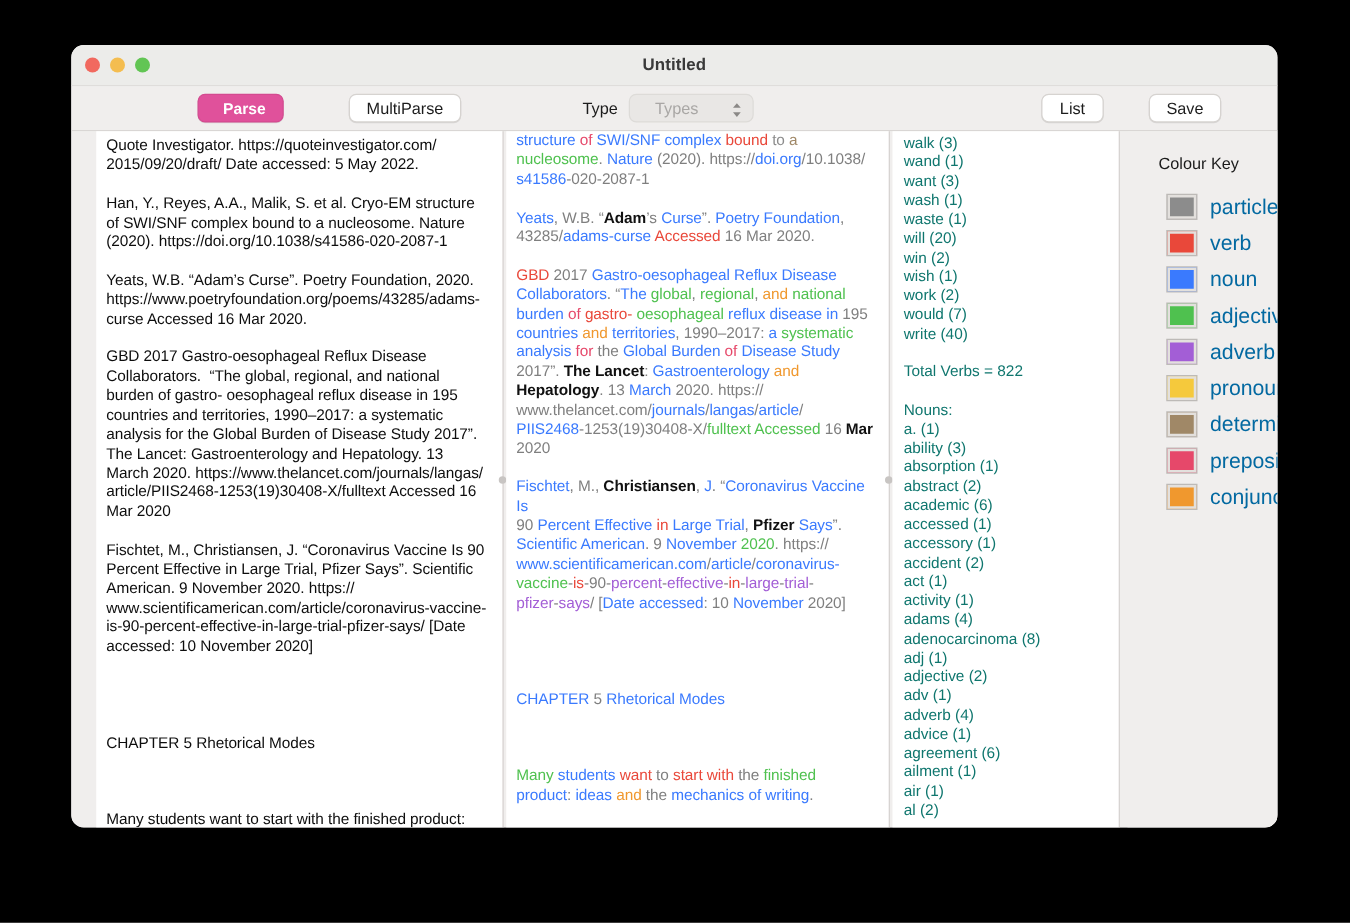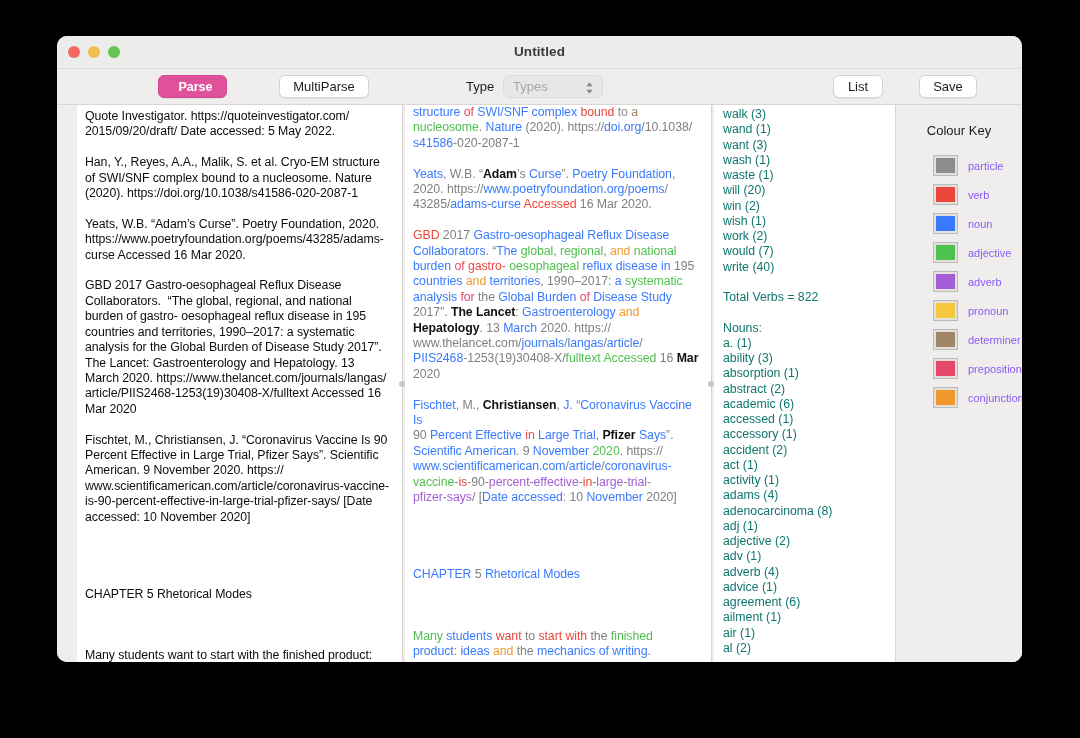--- a/index.html
+++ b/index.html
@@ -90,21 +90,21 @@
     color: #1c1c1c;
   }
   .type-select {
     position: absolute;
     left: 446px; top: 6px;
     width: 100px; height: 23px;
     border-radius: 6px;
     background: #e9e7e5;
     border: 1px solid #dddbd8;
     display: flex; align-items: center;
-    padding: 0 9px;
+    padding: 0 20px;
     font-size: 13px;
     color: #a9a7a5;
   }
   .type-select .chev {
     position: absolute; right: 8px; top: 4px;
     width: 9px; height: 15px;
     display: flex; flex-direction: column; align-items: center; justify-content: center;
     color: #8a8886; font-size: 8px; line-height: 6px;
   }
 
@@ -200,22 +200,22 @@
     height: 29px;
   }
   .ck-swatch {
     width: 23px; height: 19px;
     border: 2px solid #e3e0dd;
     box-shadow: 0 0 0 1px #bdbab7;
     flex: 0 0 auto;
   }
   .ck-label {
     margin-left: 11px;
-    font-size: 11px;
-    color: #8b5cf6;
+    font-size: 17px;
+    color: #0369a1;
   }
 </style>
 </head>
 <body>
 
 <div class="window">
 
   <div class="titlebar">
     <div class="traffic">
       <span class="tl tl-red"></span>
@@ -290,21 +290,20 @@
     <div class="divider" style="left:345px;"></div>
     <div class="splitter" style="left:341px;"></div>
 
     <div class="pane pane-mid">
       <div class="parsed" id="parsed-text">
           <div class="ln"><span class="w" style="color: rgb(58, 122, 254);">structure</span><span class="w" style="color: rgb(127, 127, 127);"> </span><span class="w" style="color: rgb(230, 72, 106);">of</span><span class="w" style="color: rgb(127, 127, 127);"> </span><span class="w" style="color: rgb(58, 122, 254);">SWI/SNF</span><span class="w" style="color: rgb(127, 127, 127);"> </span><span class="w" style="color: rgb(58, 122, 254);">complex</span><span class="w" style="color: rgb(127, 127, 127);"> </span><span class="w" style="color: rgb(233, 72, 58);">bound</span><span class="w" style="color: rgb(127, 127, 127);"> </span><span class="w" style="color: rgb(140, 140, 140);">to</span><span class="w" style="color: rgb(127, 127, 127);"> </span><span class="w" style="color: rgb(160, 136, 103);">a</span></div>
           <div class="ln"><span class="w" style="color: rgb(79, 193, 79);">nucleosome</span><span class="w" style="color: rgb(127, 127, 127);">. </span><span class="w" style="color: rgb(58, 122, 254);">Nature</span><span class="w" style="color: rgb(127, 127, 127);"> (2020). https://</span><span class="w" style="color: rgb(58, 122, 254);">doi.org</span><span class="w" style="color: rgb(127, 127, 127);">/10.1038/</span></div>
           <div class="ln"><span class="w" style="color: rgb(58, 122, 254);">s41586</span><span class="w" style="color: rgb(127, 127, 127);">-020-2087-1</span></div>
           <div class="blank">&nbsp;</div>
           <div class="ln"><span class="w" style="color: rgb(58, 122, 254);">Yeats</span><span class="w" style="color: rgb(127, 127, 127);">, W.B. “</span><span class="w" style="color: rgb(17, 17, 17); font-weight: 600;">Adam</span><span class="w" style="color: rgb(127, 127, 127);">’s </span><span class="w" style="color: rgb(58, 122, 254);">Curse</span><span class="w" style="color: rgb(127, 127, 127);">”. </span><span class="w" style="color: rgb(58, 122, 254);">Poetry</span><span class="w" style="color: rgb(127, 127, 127);"> </span><span class="w" style="color: rgb(58, 122, 254);">Foundation</span><span class="w" style="color: rgb(127, 127, 127);">,</span></div>
-          <div class="ln"><span class="w" style="color: rgb(127, 127, 127);">2020. https://</span><span class="w" style="color: rgb(58, 122, 254);">www.poetryfoundation.org</span><span class="w" style="color: rgb(127, 127, 127);">/</span><span class="w" style="color: rgb(58, 122, 254);">poems</span><span class="w" style="color: rgb(127, 127, 127);">/</span></div>
           <div class="ln"><span class="w" style="color: rgb(127, 127, 127);">43285</span><span class="w" style="color: rgb(127, 127, 127);">/</span><span class="w" style="color: rgb(58, 122, 254);">adams-curse</span><span class="w" style="color: rgb(127, 127, 127);"> </span><span class="w" style="color: rgb(233, 72, 58);">Accessed</span><span class="w" style="color: rgb(127, 127, 127);"> 16 Mar 2020.</span></div>
           <div class="blank">&nbsp;</div>
           <div class="ln"><span class="w" style="color: rgb(233, 72, 58);">GBD</span><span class="w" style="color: rgb(127, 127, 127);"> 2017 </span><span class="w" style="color: rgb(58, 122, 254);">Gastro-oesophageal</span><span class="w" style="color: rgb(127, 127, 127);"> </span><span class="w" style="color: rgb(58, 122, 254);">Reflux</span><span class="w" style="color: rgb(127, 127, 127);"> </span><span class="w" style="color: rgb(58, 122, 254);">Disease</span></div>
           <div class="ln"><span class="w" style="color: rgb(58, 122, 254);">Collaborators</span><span class="w" style="color: rgb(127, 127, 127);">.  “</span><span class="w" style="color: rgb(58, 122, 254);">The</span><span class="w" style="color: rgb(127, 127, 127);"> </span><span class="w" style="color: rgb(79, 193, 79);">global</span><span class="w" style="color: rgb(127, 127, 127);">, </span><span class="w" style="color: rgb(79, 193, 79);">regional</span><span class="w" style="color: rgb(127, 127, 127);">, </span><span class="w" style="color: rgb(240, 152, 46);">and</span><span class="w" style="color: rgb(127, 127, 127);"> </span><span class="w" style="color: rgb(79, 193, 79);">national</span></div>
           <div class="ln"><span class="w" style="color: rgb(58, 122, 254);">burden</span><span class="w" style="color: rgb(127, 127, 127);"> </span><span class="w" style="color: rgb(230, 72, 106);">of</span><span class="w" style="color: rgb(127, 127, 127);"> </span><span class="w" style="color: rgb(233, 72, 58);">gastro-</span><span class="w" style="color: rgb(127, 127, 127);"> </span><span class="w" style="color: rgb(79, 193, 79);">oesophageal</span><span class="w" style="color: rgb(127, 127, 127);"> </span><span class="w" style="color: rgb(58, 122, 254);">reflux</span><span class="w" style="color: rgb(127, 127, 127);"> </span><span class="w" style="color: rgb(58, 122, 254);">disease</span><span class="w" style="color: rgb(127, 127, 127);"> </span><span class="w" style="color: rgb(58, 122, 254);">in</span><span class="w" style="color: rgb(127, 127, 127);"> 195</span></div>
           <div class="ln"><span class="w" style="color: rgb(58, 122, 254);">countries</span><span class="w" style="color: rgb(127, 127, 127);"> </span><span class="w" style="color: rgb(240, 152, 46);">and</span><span class="w" style="color: rgb(127, 127, 127);"> </span><span class="w" style="color: rgb(58, 122, 254);">territories</span><span class="w" style="color: rgb(127, 127, 127);">, 1990–2017: </span><span class="w" style="color: rgb(58, 122, 254);">a</span><span class="w" style="color: rgb(127, 127, 127);"> </span><span class="w" style="color: rgb(79, 193, 79);">systematic</span></div>
           <div class="ln"><span class="w" style="color: rgb(58, 122, 254);">analysis</span><span class="w" style="color: rgb(127, 127, 127);"> </span><span class="w" style="color: rgb(230, 72, 106);">for</span><span class="w" style="color: rgb(127, 127, 127);"> </span><span class="w" style="color: rgb(127, 127, 127);">the</span><span class="w" style="color: rgb(127, 127, 127);"> </span><span class="w" style="color: rgb(58, 122, 254);">Global</span><span class="w" style="color: rgb(127, 127, 127);"> </span><span class="w" style="color: rgb(58, 122, 254);">Burden</span><span class="w" style="color: rgb(127, 127, 127);"> </span><span class="w" style="color: rgb(230, 72, 106);">of</span><span class="w" style="color: rgb(127, 127, 127);"> </span><span class="w" style="color: rgb(58, 122, 254);">Disease</span><span class="w" style="color: rgb(127, 127, 127);"> </span><span class="w" style="color: rgb(58, 122, 254);">Study</span></div>
           <div class="ln"><span class="w" style="color: rgb(127, 127, 127);">2017”. </span><span class="w" style="color: rgb(17, 17, 17); font-weight: 600;">The Lancet</span><span class="w" style="color: rgb(127, 127, 127);">: </span><span class="w" style="color: rgb(58, 122, 254);">Gastroenterology</span><span class="w" style="color: rgb(127, 127, 127);"> </span><span class="w" style="color: rgb(240, 152, 46);">and</span></div>
           <div class="ln"><span class="w" style="color: rgb(17, 17, 17); font-weight: 600;">Hepatology</span><span class="w" style="color: rgb(127, 127, 127);">. 13 </span><span class="w" style="color: rgb(58, 122, 254);">March</span><span class="w" style="color: rgb(127, 127, 127);"> 2020. https://</span></div>
           <div class="ln"><span class="w" style="color: rgb(127, 127, 127);">www.thelancet.com</span><span class="w" style="color: rgb(127, 127, 127);">/</span><span class="w" style="color: rgb(58, 122, 254);">journals</span><span class="w" style="color: rgb(127, 127, 127);">/</span><span class="w" style="color: rgb(58, 122, 254);">langas</span><span class="w" style="color: rgb(127, 127, 127);">/</span><span class="w" style="color: rgb(58, 122, 254);">article</span><span class="w" style="color: rgb(127, 127, 127);">/</span></div>

